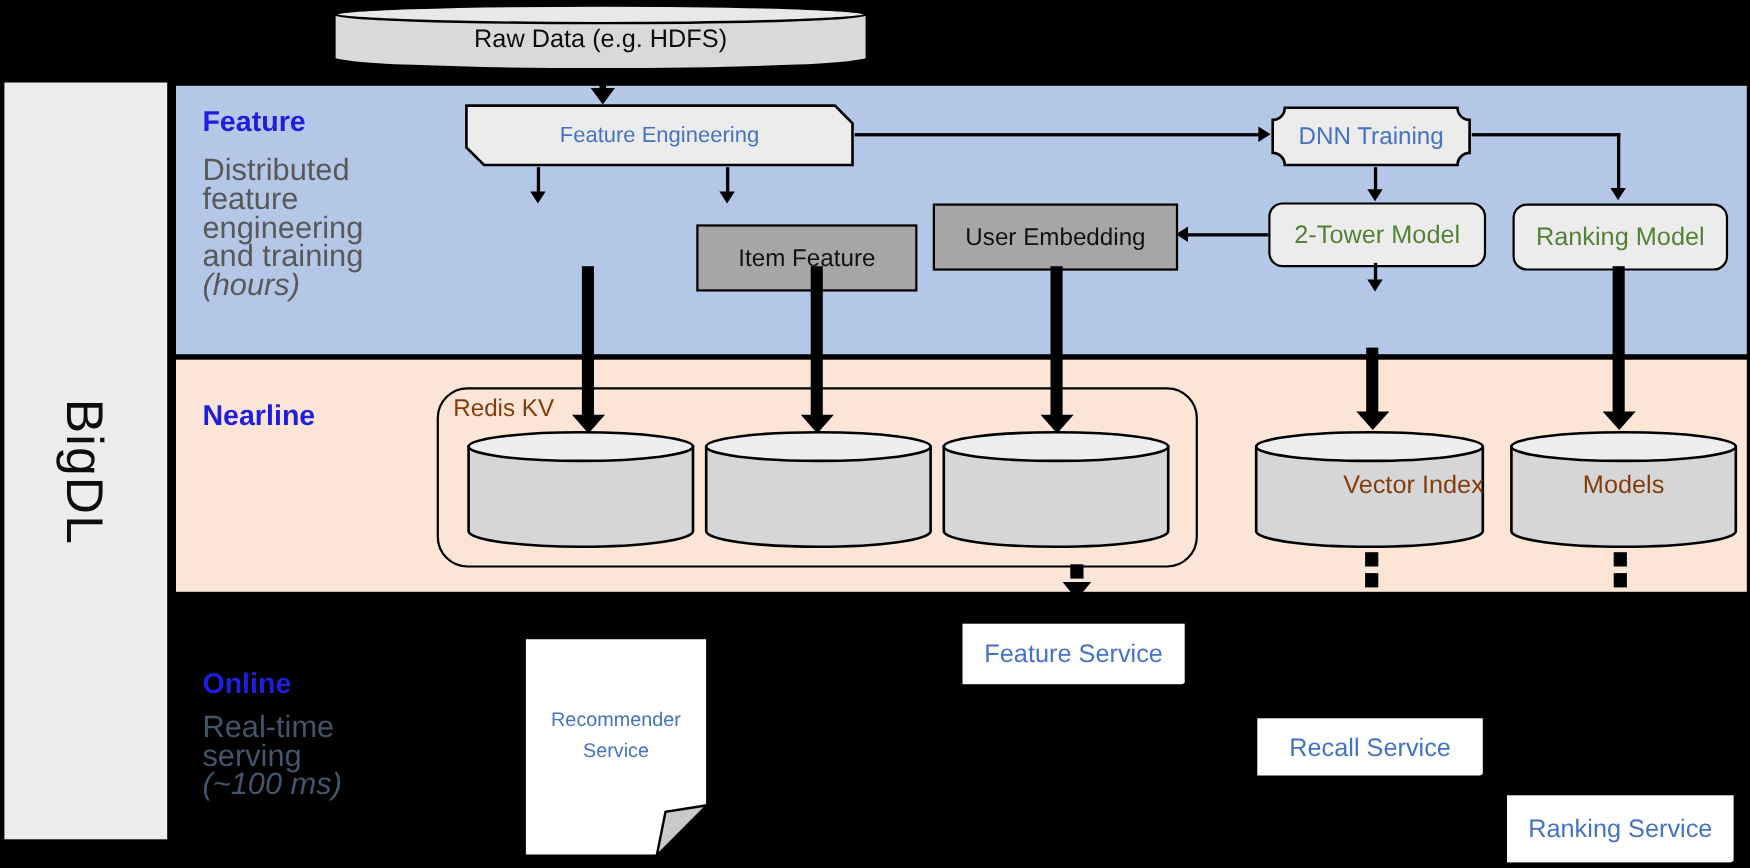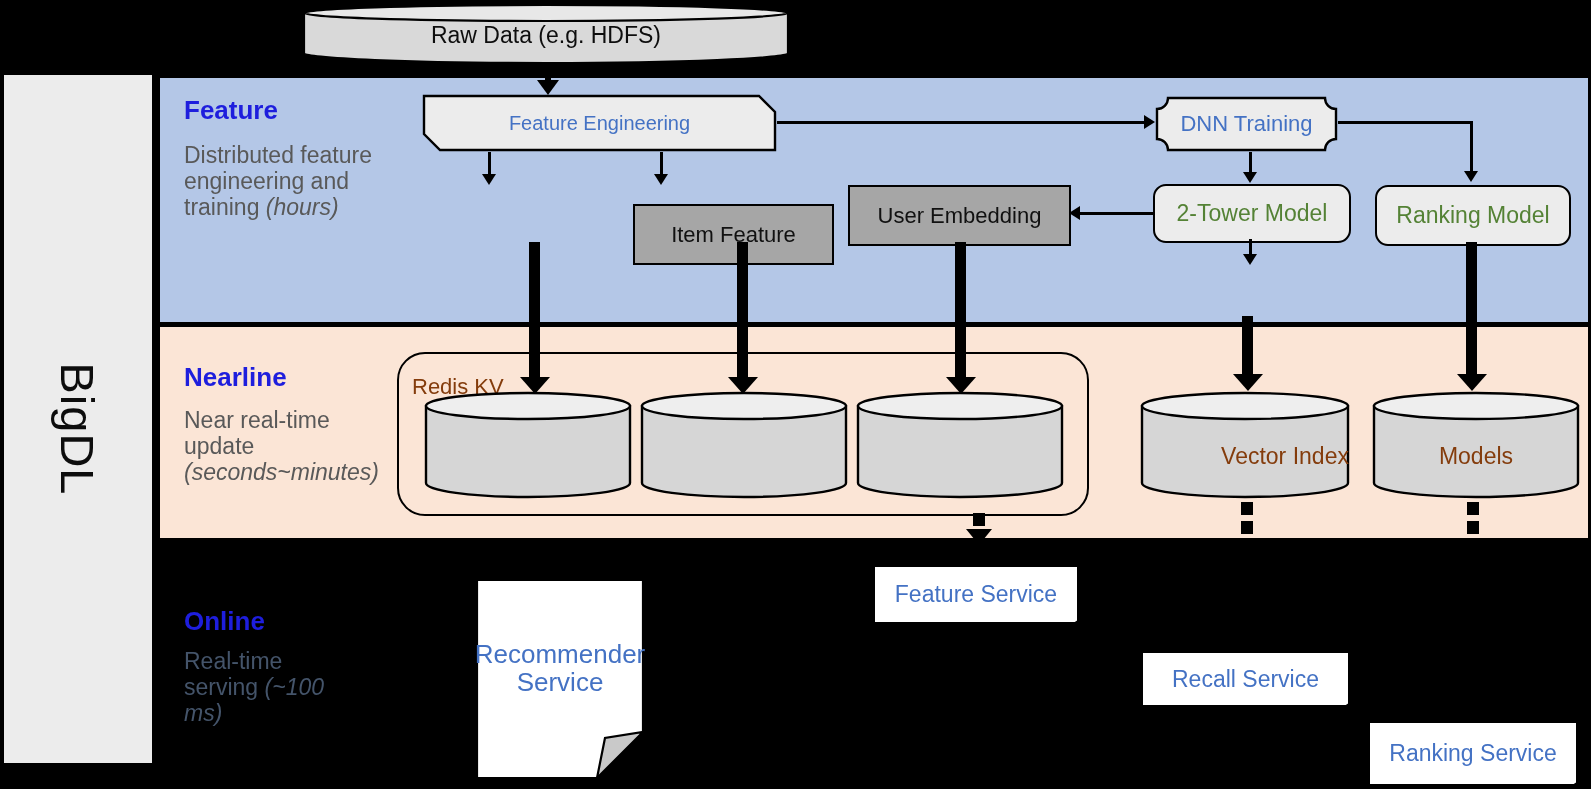--- a/index.html
+++ b/index.html
@@ -10,29 +10,29 @@
 
   
   .band-offline{left:160px;top:78px;width:1428px;height:244px;background:var(--band_blue);}
   .band-nearline{left:160px;top:327px;width:1428px;height:211px;background:var(--band_orange);}
   .left-bar{left:4px;top:75px;width:148px;height:688px;background:var(--panel_gray);}
   .brand-text{left:-66px;top:330px;width:280px;height:48px;transform:rotate(90deg);
       font-size:47px;letter-spacing:1px;color:#0d0d0d;display:flex;align-items:center;justify-content:center;}
 
   
   .band-title{font-size:26px;font-weight:600;color:var(--title_blue);}
-  .band-desc{font-size:23px;line-height:26px;color:var(--desc_gray);}
+  .band-desc{font-size:28px;line-height:26px;color:var(--desc_gray);}
   .band-desc.slate{color:var(--desc_slate);}
 
   
   .graybox{background:var(--box_gray);border:2.4px solid #000;font-size:22px;color:#111;}
   .roundbox{background:var(--box_light);border:2.4px solid #000;border-radius:13px;font-size:23px;}
   .green{color:var(--text_green);}
   .blue{color:var(--text_blue);}
-  .brown{color:var(--text_brown);margin-top:16px;}
+  .brown{color:var(--text_brown);}
 
   
   .hline{height:2.6px;background:#000;}
   .vline{width:2.6px;background:#000;}
   .head-down{width:0;height:0;border-left:7px solid transparent;border-right:7px solid transparent;border-top:11px solid #000;}
   .head-right{width:0;height:0;border-top:7px solid transparent;border-bottom:7px solid transparent;border-left:11px solid #000;}
   .head-left{width:0;height:0;border-top:7px solid transparent;border-bottom:7px solid transparent;border-right:11px solid #000;}
   .head-down-med{width:0;height:0;border-left:11px solid transparent;border-right:11px solid transparent;border-top:15px solid #000;}
 
   
@@ -111,23 +111,20 @@
   <div class="abs head-down" style="left:1464px;top:171px;"></div>
 
   <div class="abs hline" style="left:1079px;top:212px;width:74px;"></div>
   <div class="abs head-left" style="left:1069px;top:206px;"></div>
 
   <div class="abs vline" style="left:1249px;top:239px;height:17px;"></div>
   <div class="abs head-down" style="left:1243px;top:254px;"></div>
 
 
   <div class="abs band-title" style="left:184px;top:362px;">Nearline</div>
-  <div class="abs band-desc" style="left:184px;top:407px;width:215px;">
-    <span>Near real-time update </span><i>(seconds~minutes)</i>
-  </div>
 
   <div class="abs" style="left:397px;top:352px;width:688px;height:160px;border:2.6px solid #000;border-radius:28px;"></div>
   <div class="abs brown" style="left:412px;top:358px;font-size:22px;">Redis KV</div>
 
   <svg class="abs" style="left:424px;top:390px;" width="208" height="110" viewBox="0 0 208 110">
     <path class="cyl-body" d="M2 15 V93 A102 14 0 0 0 206 93 V15"></path>
     <ellipse class="cyl-top" cx="104" cy="16" rx="102" ry="13"></ellipse>
   </svg>
   <svg class="abs" style="left:640px;top:390px;" width="208" height="110" viewBox="0 0 208 110">
     <path class="cyl-body" d="M2 15 V93 A102 14 0 0 0 206 93 V15"></path>
@@ -175,21 +172,21 @@
 
   <div class="abs band-title" style="left:184px;top:606px;">Online</div>
   <div class="abs band-desc slate" style="left:184px;top:648px;width:140px;">
     <span>Real-time serving </span><i>(~100 ms)</i>
   </div>
 
   <svg class="abs" style="left:475px;top:578px;" width="170" height="202" viewBox="0 0 170 202">
     <path class="doc-white" d="M2 2 H168 V154 L122 200 H2 Z"></path>
     <path class="doc-fold" d="M168 154 L122 200 L130 160 Z"></path>
   </svg>
-  <div class="abs flexc blue" style="left:482px;top:578px;width:156px;height:180px;font-size:26px;line-height:28px;">Recommender Service</div>
+  <div class="abs flexc blue" style="left:482px;top:578px;width:156px;height:180px;font-size:18px;line-height:28px;">Recommender Service</div>
 
   <div class="abs flexc svcbox blue" style="left:875px;top:567px;width:202px;height:55px;">
     <span>Feature Service</span>
     <span class="svc-fold"></span>
   </div>
   <div class="abs flexc svcbox blue" style="left:1143px;top:653px;width:205px;height:52px;">
     <span>Recall Service</span>
     <span class="svc-fold"></span>
   </div>
   <div class="abs flexc svcbox blue" style="left:1370px;top:723px;width:206px;height:61px;">

